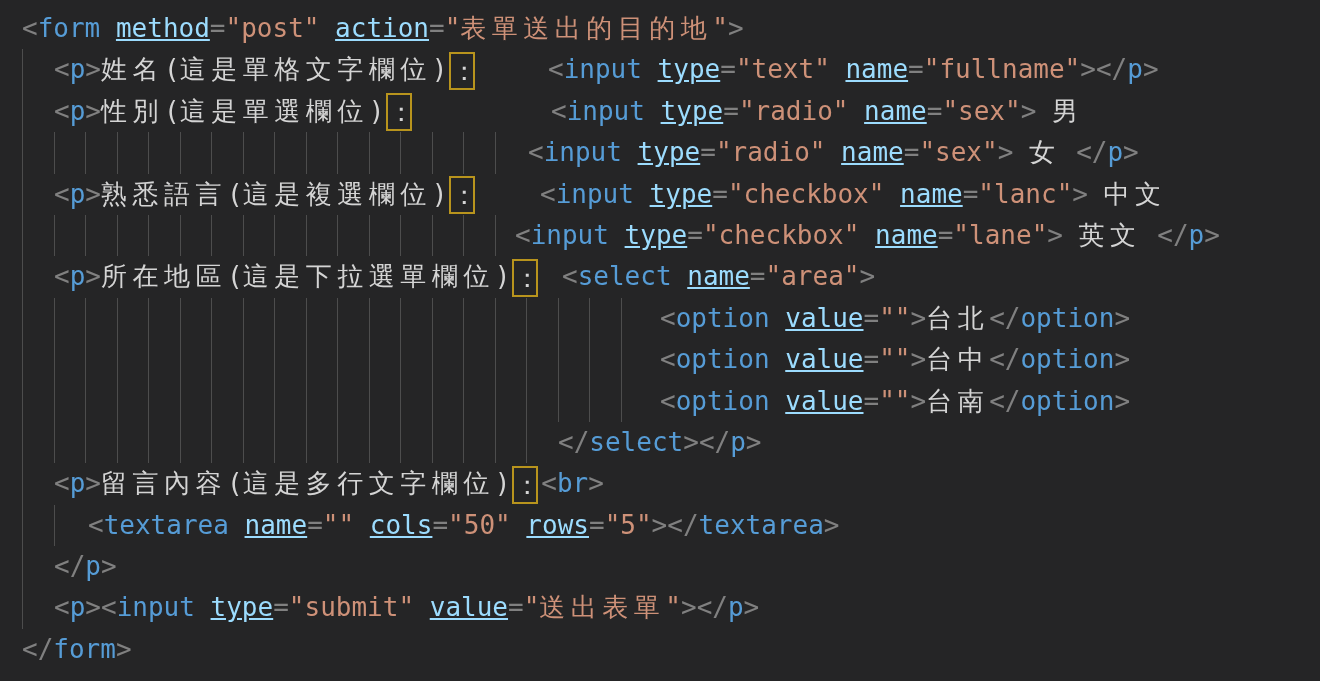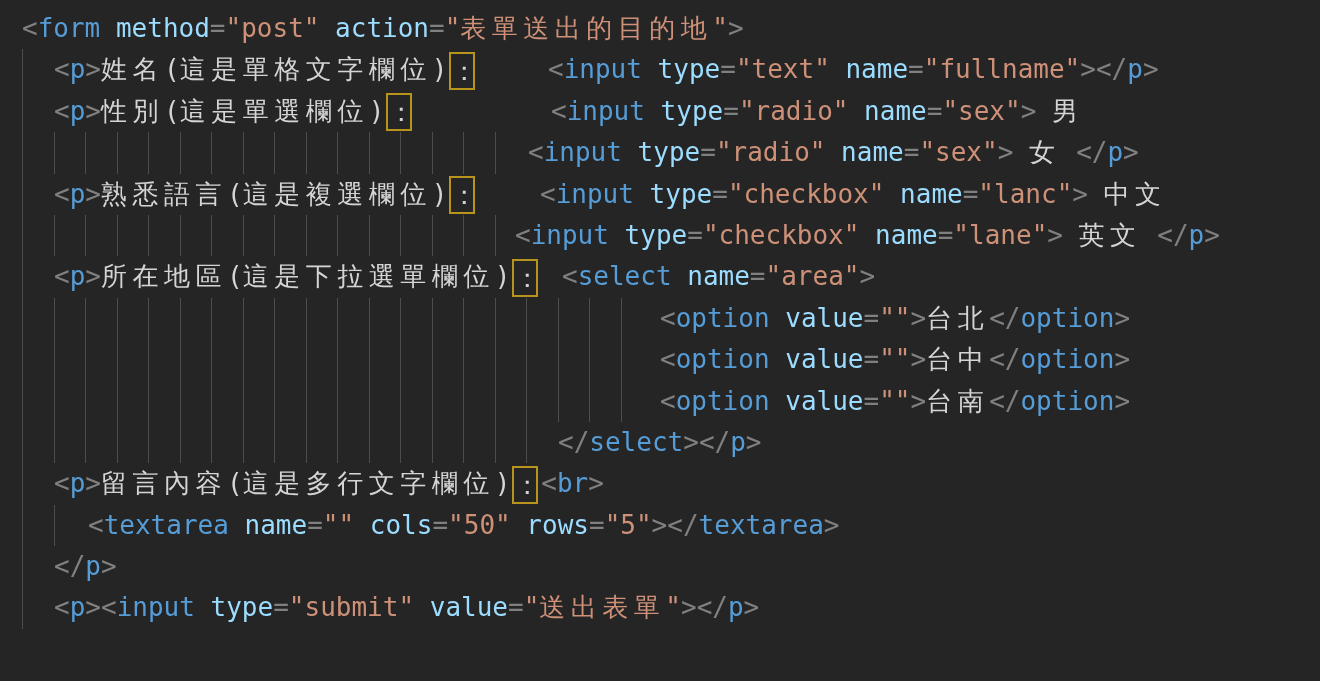--- a/index.html
+++ b/index.html
@@ -25,21 +25,21 @@
   .guide{
     position:absolute;
     top:0;
     height:100%;
     width:1px;
     background:var(--guide);
   }
   .chunk{position:absolute;left:0;top:0;white-space:pre;}
   .c-w{color:var(--fg);text-align:right;}
   .c-t{color:var(--tag);text-align:right;}
-  .c-a{color:var(--attr);}
+  .c-a{color:var(--attr);text-decoration:underline;}
   .c-s{color:var(--str);}
   .c-p{color:var(--pun);}
   .cjk{letter-spacing:5.5px;}
   .ubox{
     display:inline-block;
     width:26px;
     height:38px;
     border:2px solid var(--boxborder);
     text-align:center;
     line-height:34px;
@@ -61,13 +61,14 @@
     <div class="line"><span class="guide" style="left: 22px;"></span><span class="guide" style="left: 53.5px;"></span><span class="guide" style="left: 85px;"></span><span class="guide" style="left: 116.5px;"></span><span class="guide" style="left: 148px;"></span><span class="guide" style="left: 179.5px;"></span><span class="guide" style="left: 211px;"></span><span class="guide" style="left: 242.5px;"></span><span class="guide" style="left: 274px;"></span><span class="guide" style="left: 305.5px;"></span><span class="guide" style="left: 337px;"></span><span class="guide" style="left: 368.5px;"></span><span class="guide" style="left: 400px;"></span><span class="guide" style="left: 431.5px;"></span><span class="guide" style="left: 463px;"></span><span class="guide" style="left: 494.5px;"></span><span class="chunk" style="left: 515px;"><span class="c-p">&lt;</span><span class="c-t">input</span><span class="c-w"> </span><span class="c-a">type</span><span class="c-p">=</span><span class="c-s">"checkbox"</span><span class="c-w"> </span><span class="c-a">name</span><span class="c-p">=</span><span class="c-s">"lane"</span><span class="c-p">&gt;</span><span class="c-w"> </span><span class="c-w cjk">英文</span><span class="c-w"> </span><span class="c-p">&lt;/</span><span class="c-t">p</span><span class="c-p">&gt;</span></span></div>
     <div class="line" style="padding-left: 54px;"><span class="guide" style="left: 22px;"></span><span class="c-p">&lt;</span><span class="c-t">p</span><span class="c-p">&gt;</span><span class="c-w cjk">所在地區</span><span class="c-w">(</span><span class="c-w cjk">這是下拉選單欄位</span><span class="c-w">)</span><span class="c-w ubox">：</span><span class="chunk" style="left: 562px;"><span class="c-p">&lt;</span><span class="c-t">select</span><span class="c-w"> </span><span class="c-a">name</span><span class="c-p">=</span><span class="c-s">"area"</span><span class="c-p">&gt;</span></span></div>
     <div class="line"><span class="guide" style="left: 22px;"></span><span class="guide" style="left: 53.5px;"></span><span class="guide" style="left: 85px;"></span><span class="guide" style="left: 116.5px;"></span><span class="guide" style="left: 148px;"></span><span class="guide" style="left: 179.5px;"></span><span class="guide" style="left: 211px;"></span><span class="guide" style="left: 242.5px;"></span><span class="guide" style="left: 274px;"></span><span class="guide" style="left: 305.5px;"></span><span class="guide" style="left: 337px;"></span><span class="guide" style="left: 368.5px;"></span><span class="guide" style="left: 400px;"></span><span class="guide" style="left: 431.5px;"></span><span class="guide" style="left: 463px;"></span><span class="guide" style="left: 494.5px;"></span><span class="guide" style="left: 526px;"></span><span class="guide" style="left: 557.5px;"></span><span class="guide" style="left: 589px;"></span><span class="guide" style="left: 620.5px;"></span><span class="chunk" style="left: 660px;"><span class="c-p">&lt;</span><span class="c-t">option</span><span class="c-w"> </span><span class="c-a">value</span><span class="c-p">=</span><span class="c-s">""</span><span class="c-p">&gt;</span><span class="c-w cjk">台北</span><span class="c-p">&lt;/</span><span class="c-t">option</span><span class="c-p">&gt;</span></span></div>
     <div class="line"><span class="guide" style="left: 22px;"></span><span class="guide" style="left: 53.5px;"></span><span class="guide" style="left: 85px;"></span><span class="guide" style="left: 116.5px;"></span><span class="guide" style="left: 148px;"></span><span class="guide" style="left: 179.5px;"></span><span class="guide" style="left: 211px;"></span><span class="guide" style="left: 242.5px;"></span><span class="guide" style="left: 274px;"></span><span class="guide" style="left: 305.5px;"></span><span class="guide" style="left: 337px;"></span><span class="guide" style="left: 368.5px;"></span><span class="guide" style="left: 400px;"></span><span class="guide" style="left: 431.5px;"></span><span class="guide" style="left: 463px;"></span><span class="guide" style="left: 494.5px;"></span><span class="guide" style="left: 526px;"></span><span class="guide" style="left: 557.5px;"></span><span class="guide" style="left: 589px;"></span><span class="guide" style="left: 620.5px;"></span><span class="chunk" style="left: 660px;"><span class="c-p">&lt;</span><span class="c-t">option</span><span class="c-w"> </span><span class="c-a">value</span><span class="c-p">=</span><span class="c-s">""</span><span class="c-p">&gt;</span><span class="c-w cjk">台中</span><span class="c-p">&lt;/</span><span class="c-t">option</span><span class="c-p">&gt;</span></span></div>
     <div class="line"><span class="guide" style="left: 22px;"></span><span class="guide" style="left: 53.5px;"></span><span class="guide" style="left: 85px;"></span><span class="guide" style="left: 116.5px;"></span><span class="guide" style="left: 148px;"></span><span class="guide" style="left: 179.5px;"></span><span class="guide" style="left: 211px;"></span><span class="guide" style="left: 242.5px;"></span><span class="guide" style="left: 274px;"></span><span class="guide" style="left: 305.5px;"></span><span class="guide" style="left: 337px;"></span><span class="guide" style="left: 368.5px;"></span><span class="guide" style="left: 400px;"></span><span class="guide" style="left: 431.5px;"></span><span class="guide" style="left: 463px;"></span><span class="guide" style="left: 494.5px;"></span><span class="guide" style="left: 526px;"></span><span class="guide" style="left: 557.5px;"></span><span class="guide" style="left: 589px;"></span><span class="guide" style="left: 620.5px;"></span><span class="chunk" style="left: 660px;"><span class="c-p">&lt;</span><span class="c-t">option</span><span class="c-w"> </span><span class="c-a">value</span><span class="c-p">=</span><span class="c-s">""</span><span class="c-p">&gt;</span><span class="c-w cjk">台南</span><span class="c-p">&lt;/</span><span class="c-t">option</span><span class="c-p">&gt;</span></span></div>
     <div class="line"><span class="guide" style="left: 22px;"></span><span class="guide" style="left: 53.5px;"></span><span class="guide" style="left: 85px;"></span><span class="guide" style="left: 116.5px;"></span><span class="guide" style="left: 148px;"></span><span class="guide" style="left: 179.5px;"></span><span class="guide" style="left: 211px;"></span><span class="guide" style="left: 242.5px;"></span><span class="guide" style="left: 274px;"></span><span class="guide" style="left: 305.5px;"></span><span class="guide" style="left: 337px;"></span><span class="guide" style="left: 368.5px;"></span><span class="guide" style="left: 400px;"></span><span class="guide" style="left: 431.5px;"></span><span class="guide" style="left: 463px;"></span><span class="guide" style="left: 494.5px;"></span><span class="guide" style="left: 526px;"></span><span class="chunk" style="left: 558px;"><span class="c-p">&lt;/</span><span class="c-t">select</span><span class="c-p">&gt;</span><span class="c-p">&lt;/</span><span class="c-t">p</span><span class="c-p">&gt;</span></span></div>
     <div class="line" style="padding-left: 54px;"><span class="guide" style="left: 22px;"></span><span class="c-p">&lt;</span><span class="c-t">p</span><span class="c-p">&gt;</span><span class="c-w cjk">留言內容</span><span class="c-w">(</span><span class="c-w cjk">這是多行文字欄位</span><span class="c-w">)</span><span class="c-w ubox">：</span><span class="c-p">&lt;</span><span class="c-t">br</span><span class="c-p">&gt;</span></div>
     <div class="line" style="padding-left: 88px;"><span class="guide" style="left: 22px;"></span><span class="guide" style="left: 53.5px;"></span><span class="c-p">&lt;</span><span class="c-t">textarea</span><span class="c-w"> </span><span class="c-a">name</span><span class="c-p">=</span><span class="c-s">""</span><span class="c-w"> </span><span class="c-a">cols</span><span class="c-p">=</span><span class="c-s">"50"</span><span class="c-w"> </span><span class="c-a">rows</span><span class="c-p">=</span><span class="c-s">"5"</span><span class="c-p">&gt;</span><span class="c-p">&lt;/</span><span class="c-t">textarea</span><span class="c-p">&gt;</span></div>
     <div class="line" style="padding-left: 54px;"><span class="guide" style="left: 22px;"></span><span class="c-p">&lt;/</span><span class="c-t">p</span><span class="c-p">&gt;</span></div>
     <div class="line" style="padding-left: 54px;"><span class="guide" style="left: 22px;"></span><span class="c-p">&lt;</span><span class="c-t">p</span><span class="c-p">&gt;</span><span class="c-p">&lt;</span><span class="c-t">input</span><span class="c-w"> </span><span class="c-a">type</span><span class="c-p">=</span><span class="c-s">"submit"</span><span class="c-w"> </span><span class="c-a">value</span><span class="c-p">=</span><span class="c-s">"</span><span class="c-s cjk">送出表單</span><span class="c-s">"</span><span class="c-p">&gt;</span><span class="c-p">&lt;/</span><span class="c-t">p</span><span class="c-p">&gt;</span></div>
+    <div class="line" style="padding-left: 22px;"><span class="c-p">&lt;/</span><span class="c-t">form</span><span class="c-p">&gt;</span></div>
   </div>
 
 </body></html>

